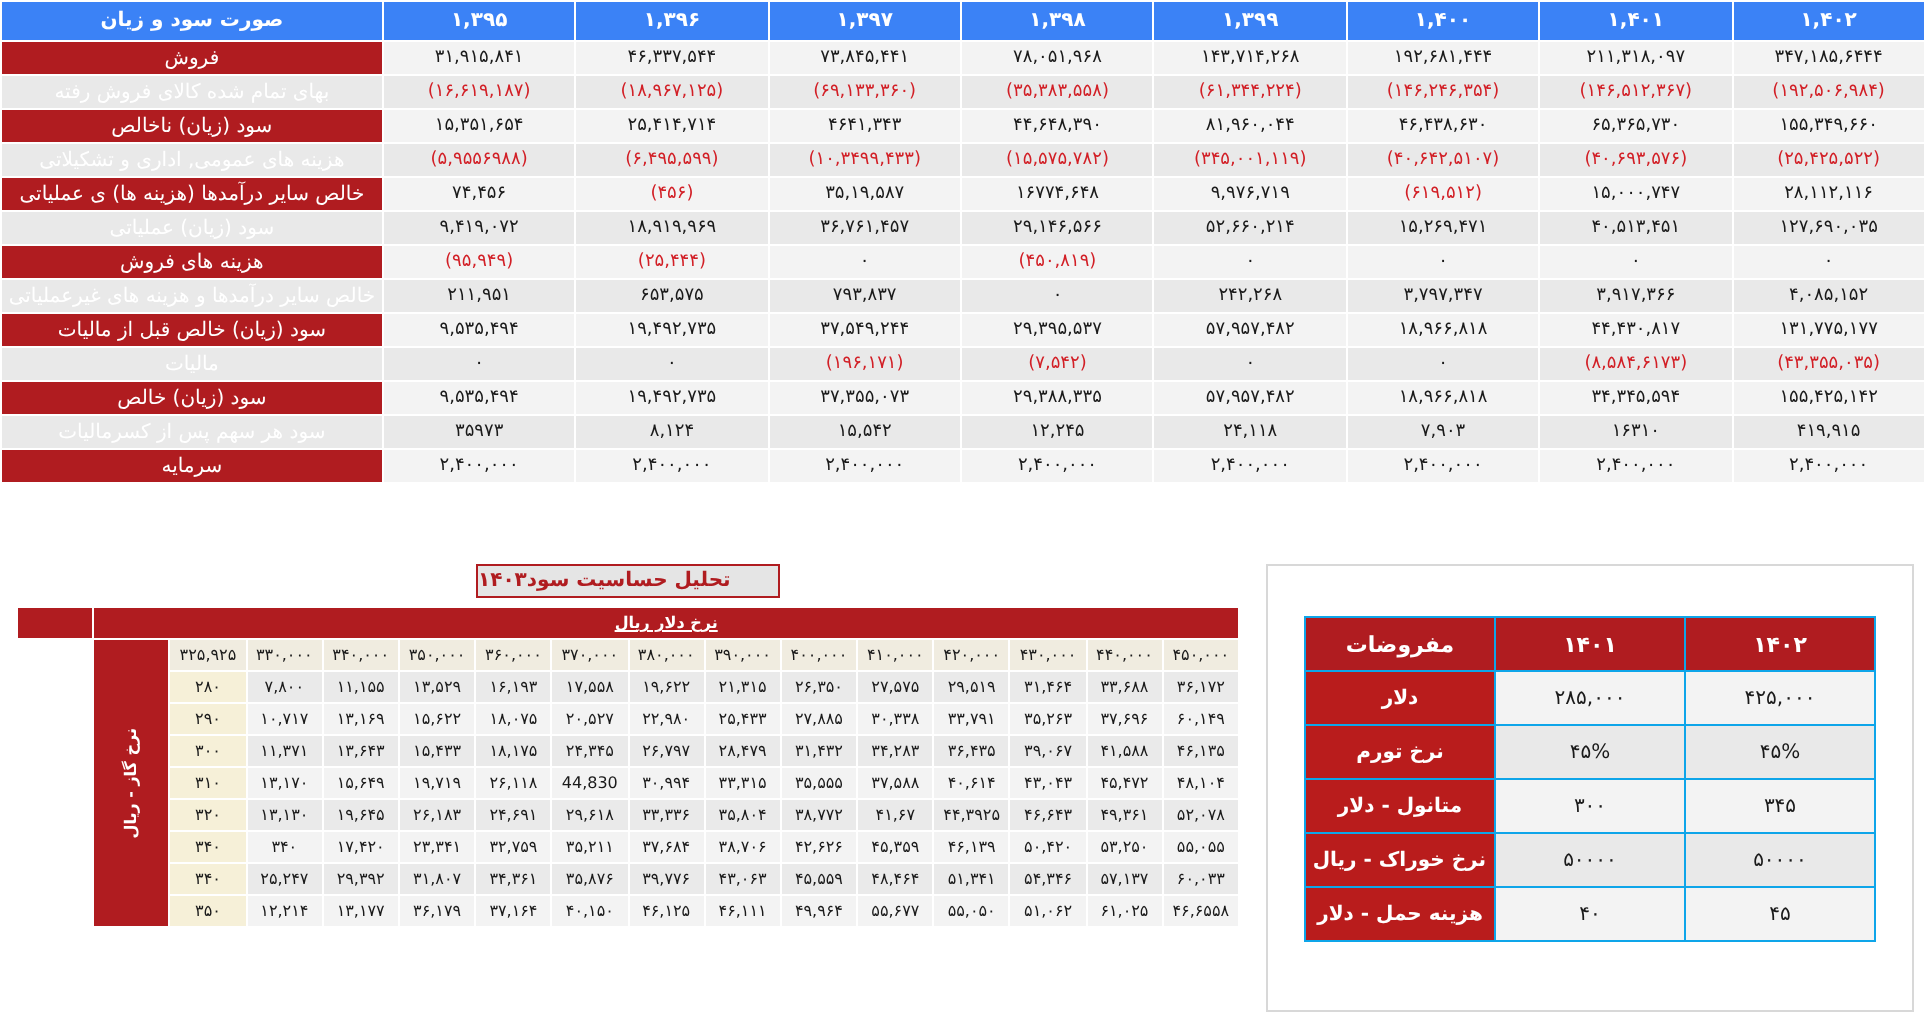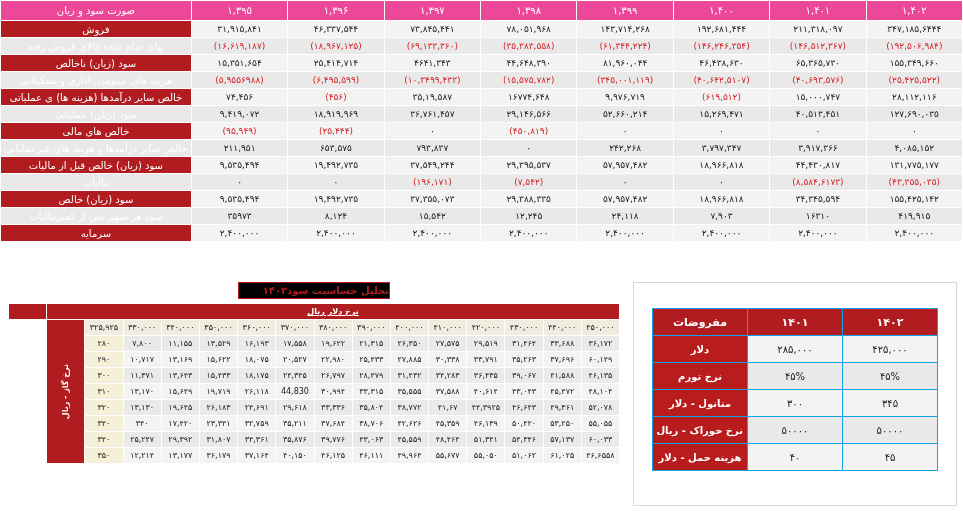--- a/index.html
+++ b/index.html
@@ -18,37 +18,37 @@
   table.pl th, table.pl td{
     border:1px solid #ffffff;
     text-align:center;
     font-size:9px;
     height:16px;
     padding:0 2px;
     white-space:nowrap;
     overflow:hidden;
   }
   table.pl thead th{
-    background:#ec4899;color:#ffffff;font-weight:normal;font-size:10px;height:19px;
+    background:#3b82f6;color:#ffffff;font-weight:bold;font-size:10px;height:19px;
   }
   table.pl tbody td{background:#f3f3f3;color:#1a1a1a;}
   table.pl tbody tr:nth-child(even) td{background:#e9e9e9;}
   table.pl tbody td.label{
     background:#b01c20;color:#ffffff;text-align:center;font-weight:normal;font-size:10px;
   }
   table.pl tbody td.neg{color:#d21f26;}
   .col-label{width:190px;}
   .col-num{width:96px;}
 
   
   .sens-wrap{position:absolute;left:8px;top:282px;width:612px;}
   .sens-title{
     width:150px;margin:0 auto 4px auto;
-    background:#000000;border:1px solid #b01c20;color:#b01c20;
-    font-size:10px;font-weight:bold;text-align:right;padding:2px 0;
+    background:#e5e5e5;border:1px solid #b01c20;color:#b01c20;
+    font-size:10px;font-weight:bold;text-align:left;padding:2px 0;
   }
   table.sens{border-collapse:collapse;width:612px;table-layout:fixed;}
   table.sens td,table.sens th{
     border:1px solid #ffffff;font-size:8px;text-align:center;height:15px;
     padding:0;white-space:nowrap;
   }
   .sens-corner{background:#b01c20;}
   .sens-hdr-main{
     background:#b01c20;color:#ffffff;font-weight:bold;font-size:11px;height:17px;text-decoration:underline;
   }
@@ -181,21 +181,21 @@
           </tr>
           <tr>
             <td>۰</td>
             <td>۰</td>
             <td>۰</td>
             <td>۰</td>
             <td class="neg">(۴۵۰,۸۱۹)</td>
             <td>۰</td>
             <td class="neg">(۲۵,۴۴۴)</td>
             <td class="neg">(۹۵,۹۴۹)</td>
-            <td class="label">خالص های مالی</td>
+            <td class="label">هزینه های فروش</td>
           </tr>
           <tr>
             <td>۴,۰۸۵,۱۵۲</td>
             <td>۳,۹۱۷,۳۶۶</td>
             <td>۳,۷۹۷,۳۴۷</td>
             <td>۲۴۲,۲۶۸</td>
             <td>۰</td>
             <td>۷۹۳,۸۳۷</td>
             <td>۶۵۳,۵۷۵</td>
             <td>۲۱۱,۹۵۱</td>

